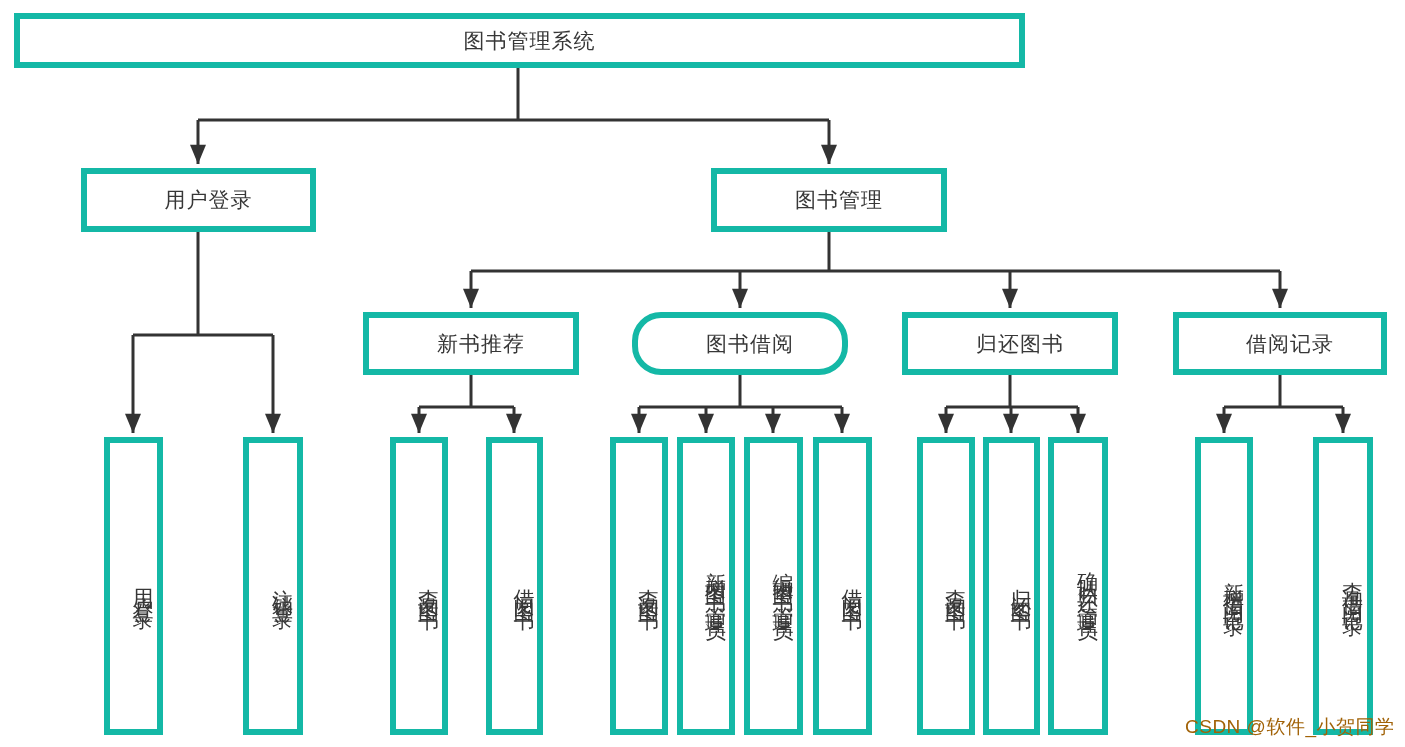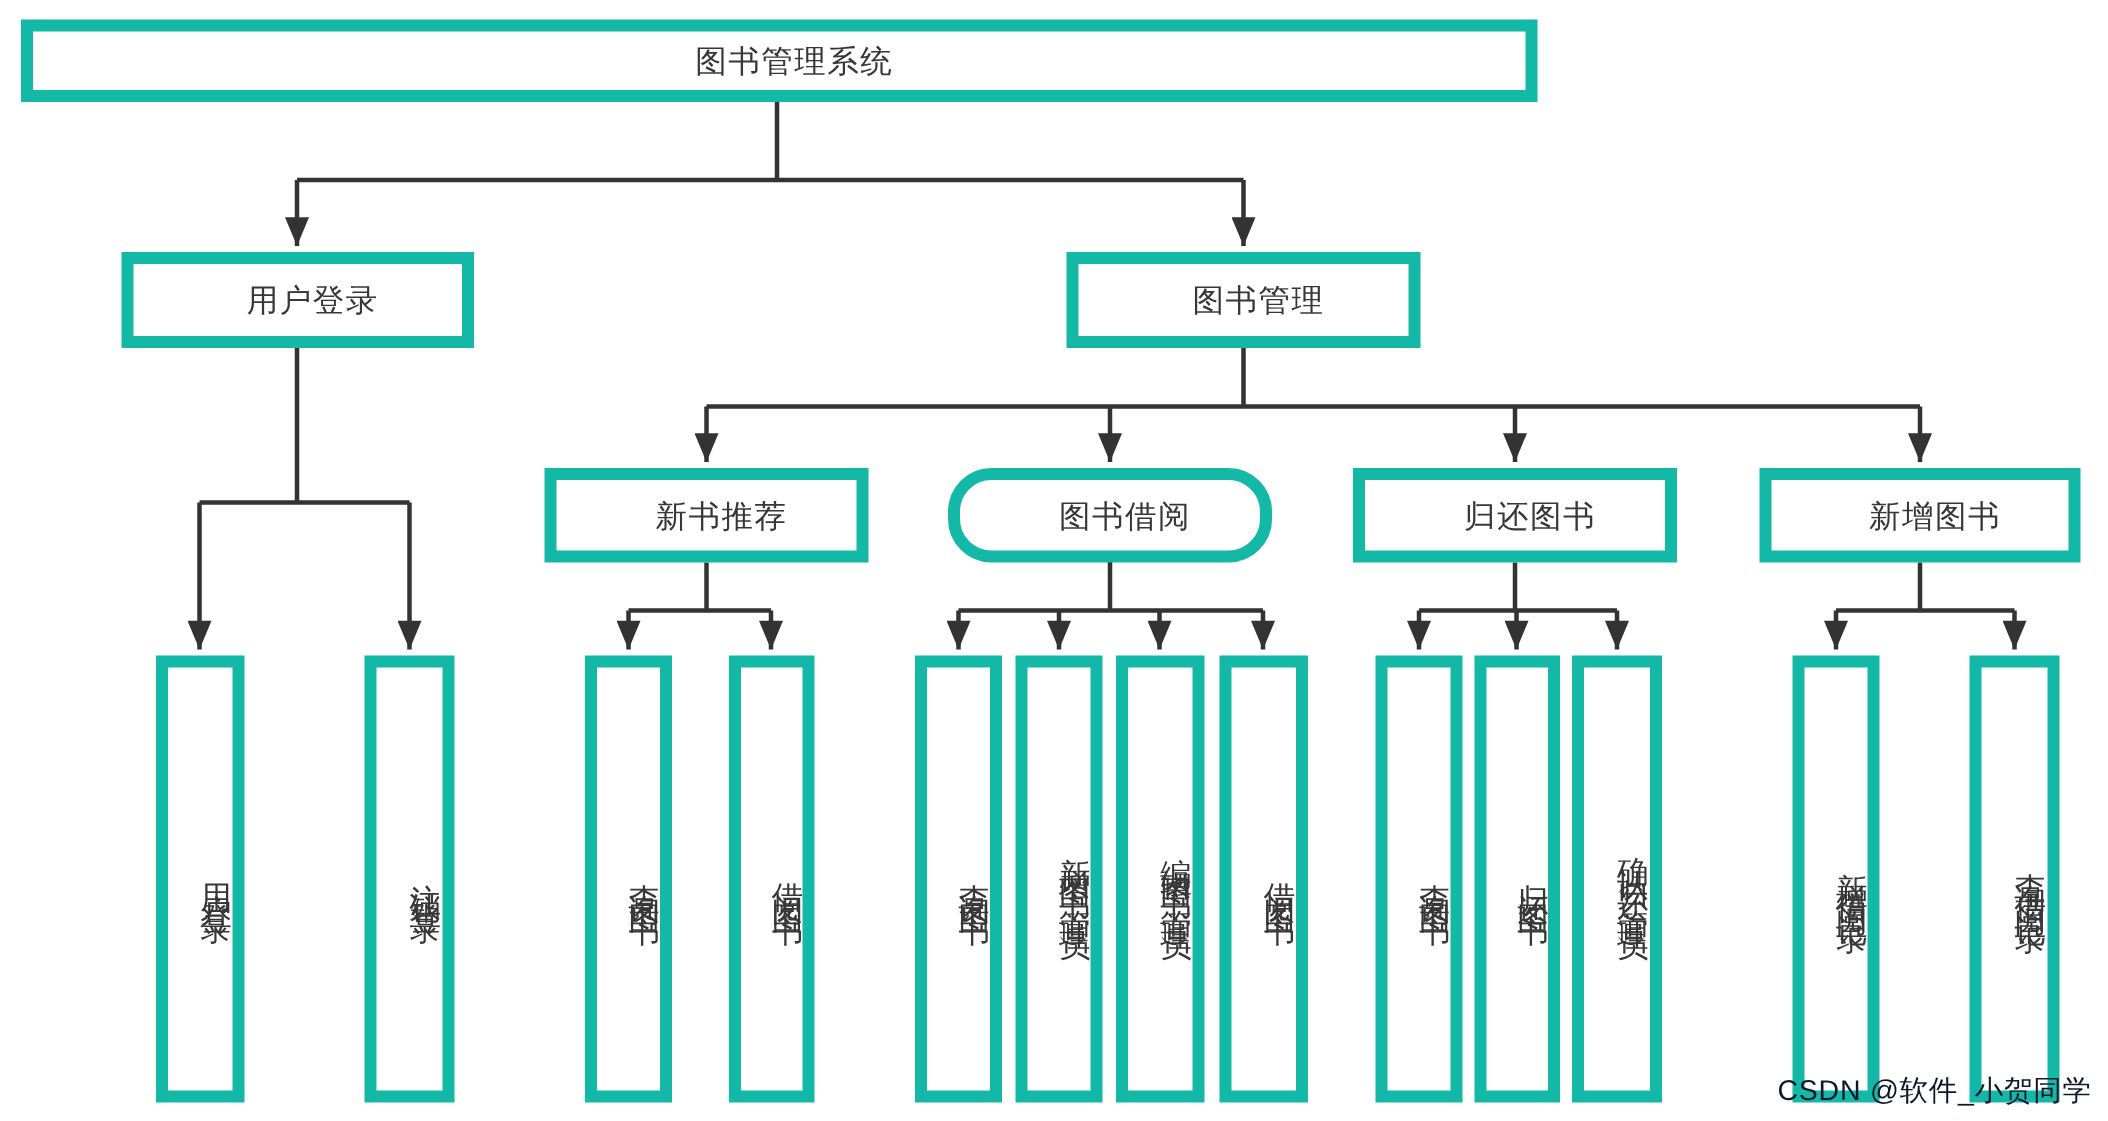--- a/index.html
+++ b/index.html
@@ -3,21 +3,21 @@
 <meta charset="utf-8">
 <style>
   html,body { margin:0; padding:0; background:#ffffff; }
   .canvas {
     position:relative; width:1405px; height:747px; background:#ffffff;
     font-family:"Liberation Sans", sans-serif; overflow:hidden;
   }
   svg.wires { position:absolute; left:0; top:0; z-index:0; }
   .box {
     position:absolute; box-sizing:border-box; background:#ffffff;
-    border:8px solid #14b8a6; color:#373737; z-index:1;
+    border:6px solid #14b8a6; color:#373737; z-index:1;
     display:flex; align-items:center; justify-content:center;
     text-align:center;
     padding-left:20px;
   }
   .hbox { font-size:21px; letter-spacing:1px; white-space:nowrap; }
   .vbox {
     writing-mode:vertical-rl; text-orientation:mixed;
     font-size:21px; letter-spacing:7px; line-height:1;
   }
   
@@ -36,21 +36,21 @@
   #l-bb-2   { left:677px;  top:437px; width:58px; height:298px; }
   #l-bb-3   { left:744px;  top:437px; width:59px; height:298px; }
   #l-bb-4   { left:813px;  top:437px; width:59px; height:298px; }
   #l-cb-1   { left:917px;  top:437px; width:58px; height:298px; }
   #l-cb-2   { left:983px;  top:437px; width:57px; height:298px; }
   #l-cb-3   { left:1048px; top:437px; width:60px; height:298px; }
   #l-rc-1   { left:1195px; top:437px; width:58px; height:298px; }
   #l-rc-2   { left:1313px; top:437px; width:60px; height:298px; }
   .watermark {
     position:absolute; left:1185px; top:714px; z-index:3;
-    font-size:19px; color:#0f172a; letter-spacing:0.5px; white-space:nowrap;
+    font-size:19px; color:#a16207; letter-spacing:0.5px; white-space:nowrap;
   }
 </style>
 </head>
 <body>
 
 <div class="canvas">
 
   <svg class="wires" width="1405" height="747" viewBox="0 0 1405 747">
     <defs>
       <marker id="arw" viewBox="0 0 12 10" markerWidth="20" markerHeight="16" refX="12" refY="5" orient="auto" markerUnits="userSpaceOnUse">
@@ -95,21 +95,21 @@
   </svg>
 
   <div class="box hbox" id="n-root">图书管理系统</div>
 
   <div class="box hbox" id="n-user-login">用户登录</div>
   <div class="box hbox" id="n-book-mgmt">图书管理</div>
 
   <div class="box hbox" id="n-new-rec">新书推荐</div>
   <div class="box hbox" id="n-book-borrow">图书借阅</div>
   <div class="box hbox" id="n-cur-borrow">归还图书</div>
-  <div class="box hbox" id="n-records">新增图书</div>
+  <div class="box hbox" id="n-records">借阅记录</div>
 
   <div class="box vbox" id="l-user-1">用户登录</div>
   <div class="box vbox" id="l-user-2">注销登录</div>
 
   <div class="box vbox" id="l-nr-1">查询图书</div>
   <div class="box vbox" id="l-nr-2">借阅图书</div>
 
   <div class="box vbox" id="l-bb-1">查询图书</div>
   <div class="box vbox" id="l-bb-2">新增图书（管理员）</div>
   <div class="box vbox" id="l-bb-3">编辑图书（管理员）</div>

